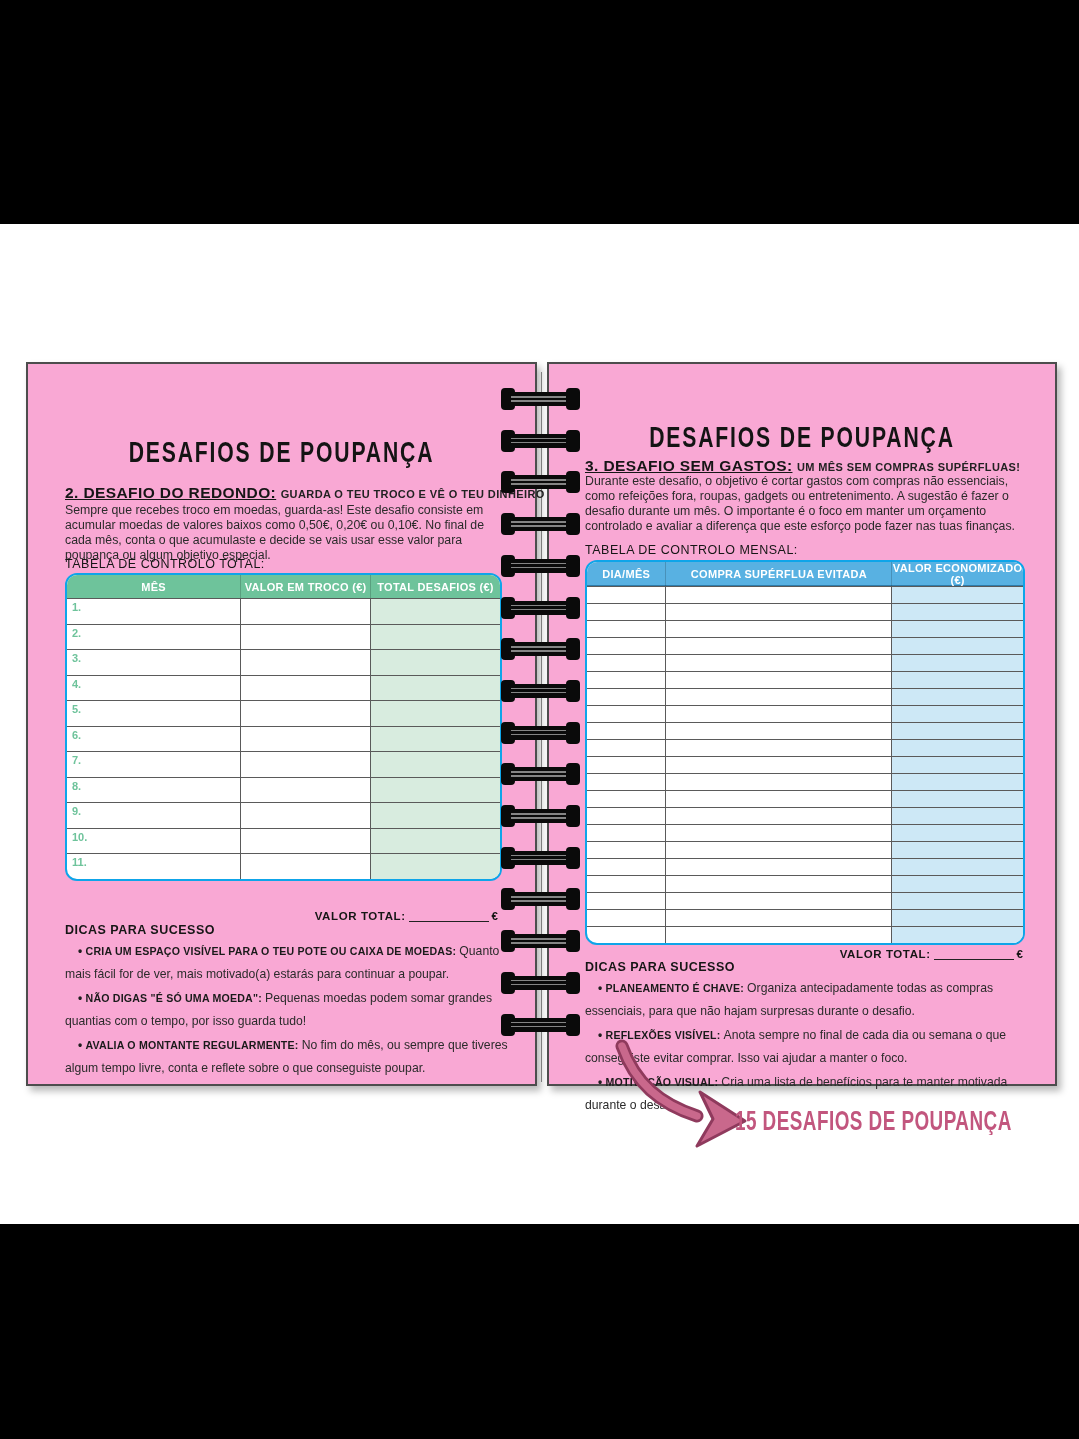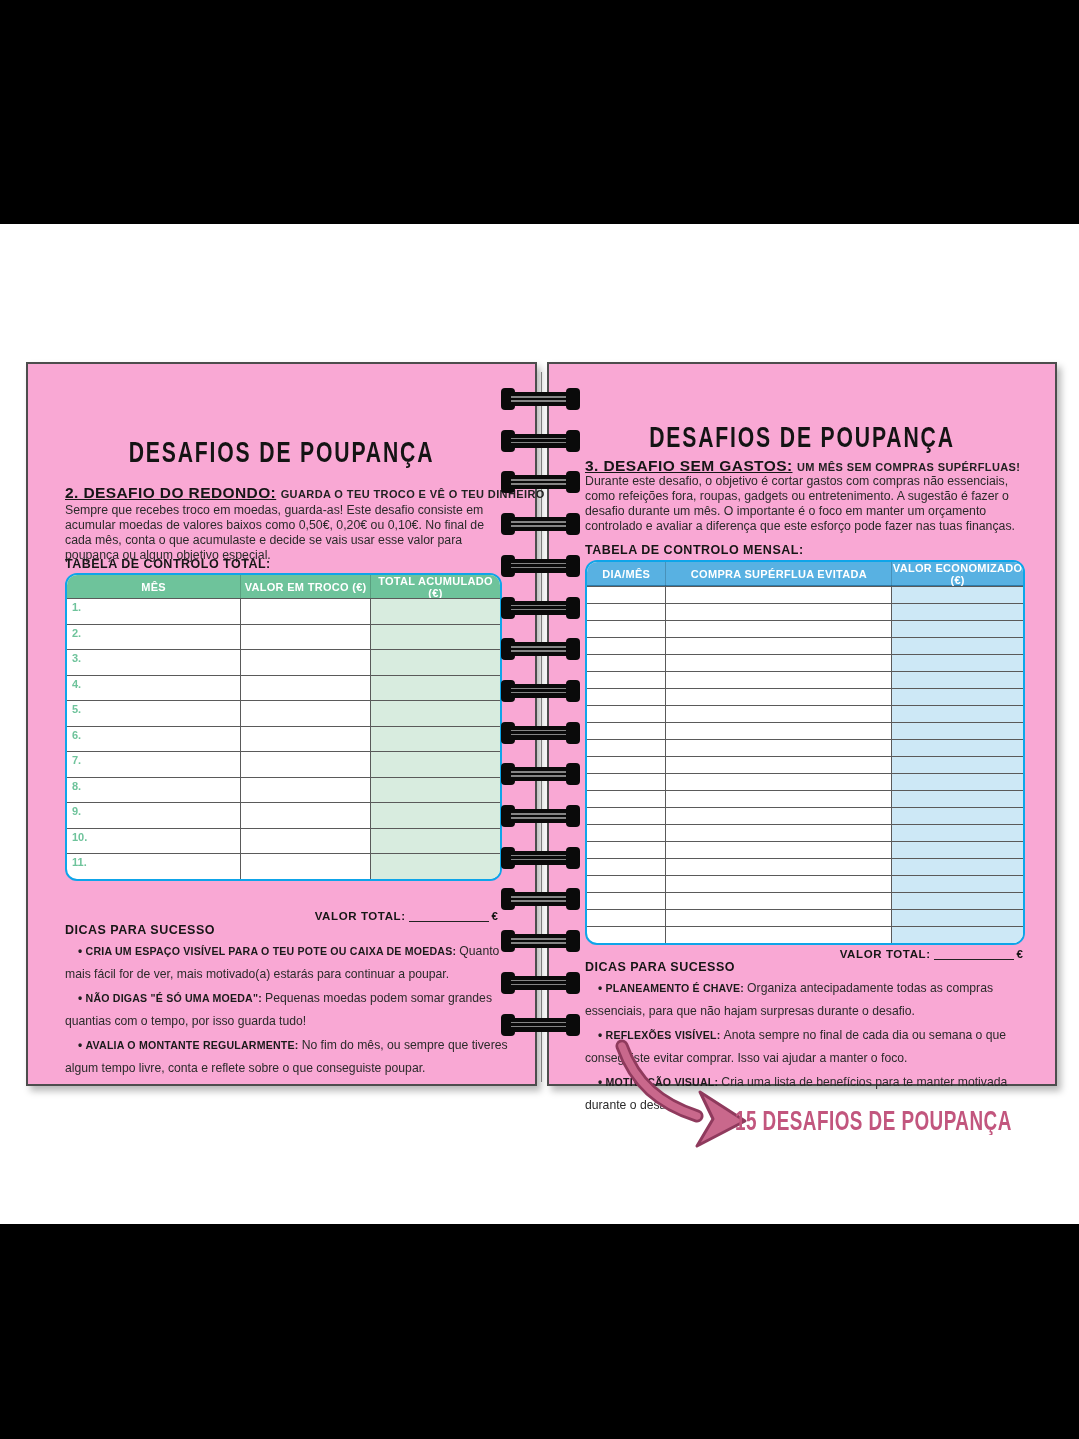--- a/index.html
+++ b/index.html
@@ -29,21 +29,21 @@
   .sec{position:absolute;white-space:nowrap;}
   .page-left .sec{top:120px;left:37px;}
   .page-right .sec{top:93px;left:36px;}
   .sec-title{font-size:15.5px;font-weight:bold;letter-spacing:0.4px;color:#161616;text-decoration:underline;}
   .sec-sub{font-size:11px;font-weight:bold;letter-spacing:0.4px;color:#222;}
 
   .intro{position:absolute;margin:0;font-size:12.3px;line-height:15px;color:#2b2b2b;text-align:left;}
   .page-left .intro{top:139px;left:37px;width:446px;}
   .page-right .intro{top:110px;left:36px;width:444px;}
 
-  .table-label{position:absolute;font-size:12.5px;font-weight:bold;letter-spacing:0.5px;color:#161616;}
+  .table-label{position:absolute;font-size:12.5px;font-weight:normal;letter-spacing:0.5px;color:#161616;}
   .page-left .table-label{top:193px;left:37px;}
   .page-right .table-label{top:179px;left:36px;}
 
   
   .ptable{position:absolute;border:2px solid #0ea5e9;border-radius:12px;overflow:hidden;
           background:#fff;box-sizing:border-box;}
   .page-left .ptable{top:209px;left:37px;width:437px;}
   .page-right .ptable{top:196px;left:36px;width:440px;}
   .trow{display:grid;position:relative;}
   .ptable.green .trow{grid-template-columns:40% 30% 30%;}
@@ -112,21 +112,21 @@
     <div class="sec">
       <span class="sec-title">2. DESAFIO DO REDONDO:</span>
       <span class="sec-sub">GUARDA O TEU TROCO E VÊ O TEU DINHEIRO CRESCER!</span>
     </div>
     <p class="intro">Sempre que recebes troco em moedas, guarda-as! Este desafio consiste em acumular moedas de valores baixos como 0,50€, 0,20€ ou 0,10€. No final de cada mês, conta o que acumulaste e decide se vais usar esse valor para poupança ou algum objetivo especial.</p>
     <div class="table-label">TABELA DE CONTROLO TOTAL:</div>
     <div class="ptable green" id="left-table">
         <div class="trow head">
           <div class="hcell h1">MÊS</div>
           <div class="hcell h2">VALOR EM TROCO (€)</div>
-          <div class="hcell h3">TOTAL ACUMULADO (€)</div>
+          <div class="hcell h3">TOTAL DESAFIOS (€)</div>
         </div>
         <div class="trow body">
           <div class="cell c1">
             <span class="rownum">1.</span>
           </div>
           <div class="cell c2"></div>
           <div class="cell c3"></div>
         </div>
         <div class="trow body">
           <div class="cell c1">

